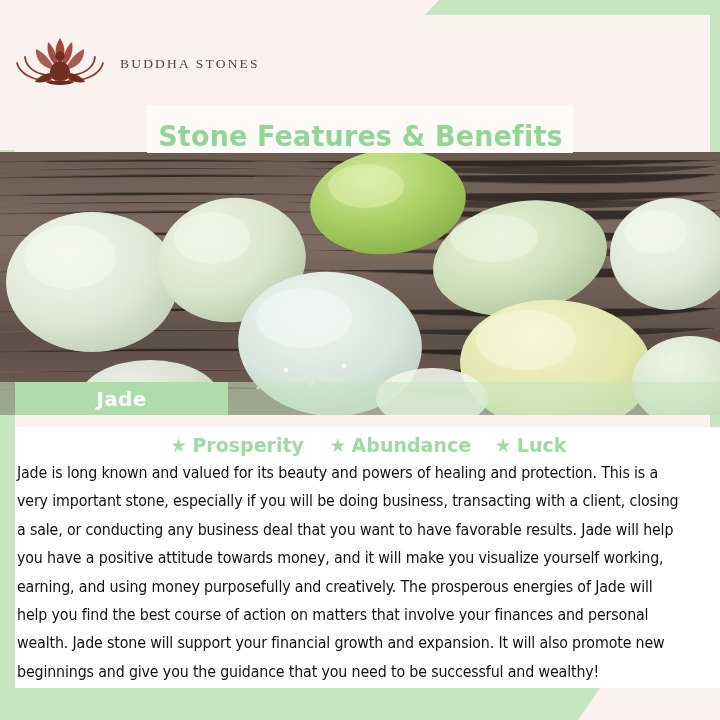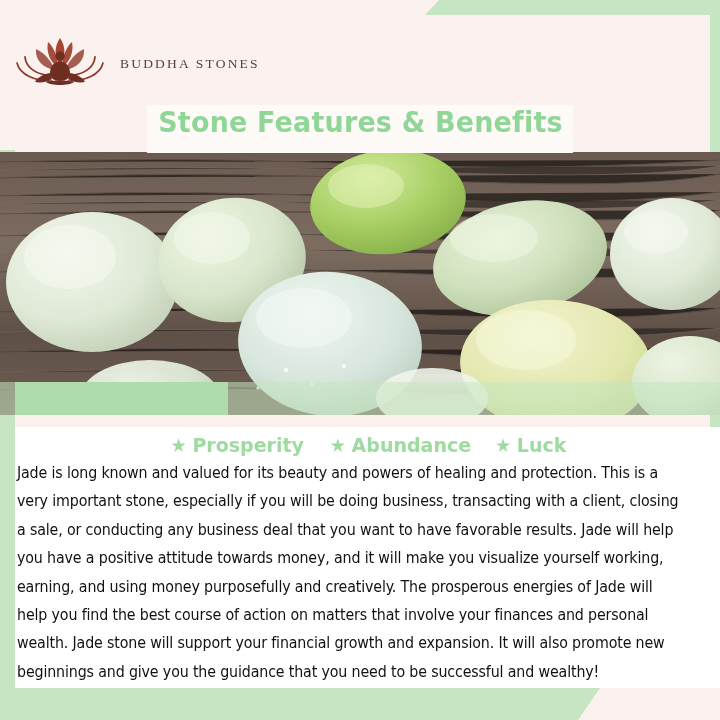--- a/index.html
+++ b/index.html
@@ -91,21 +91,21 @@
   
   .title-banner {
     position: absolute;
     top: 105px;
     left: 147px;
     width: 426px;
     height: 48px;
     background: #fdfaf7;
     z-index: 6;
     display: flex;
-    align-items: flex-start;
+    align-items: flex-end;
     justify-content: center;
   }
   .title-text {
     font-family: "DejaVu Sans", sans-serif;
     font-size: 29px;
     font-weight: bold;
     color: #90d696;
     letter-spacing: 0.2px;
     transform: scaleX(0.93);
     white-space: nowrap;
@@ -349,20 +349,21 @@
 
       <ellipse cx="690" cy="230" rx="58" ry="46" fill="url(#s2)"></ellipse>
 
       <ellipse cx="150" cy="246" rx="70" ry="38" fill="url(#s1)" opacity="0.95"></ellipse>
       <ellipse cx="432" cy="246" rx="56" ry="30" fill="#f1f5ea" opacity="0.9"></ellipse>
     </svg>
   </div>
 
   <div class="jade-band-translucent"></div>
   <div class="jade-band-solid"></div>
+  <div class="jade-label">Jade</div>
 
   <div class="content-card"></div>
 
   <div class="benefits-row">
     <span class="benefit">
       <span class="star">★</span>
       <span>Prosperity</span>
     </span>
     <span class="benefit">
       <span class="star">★</span>

